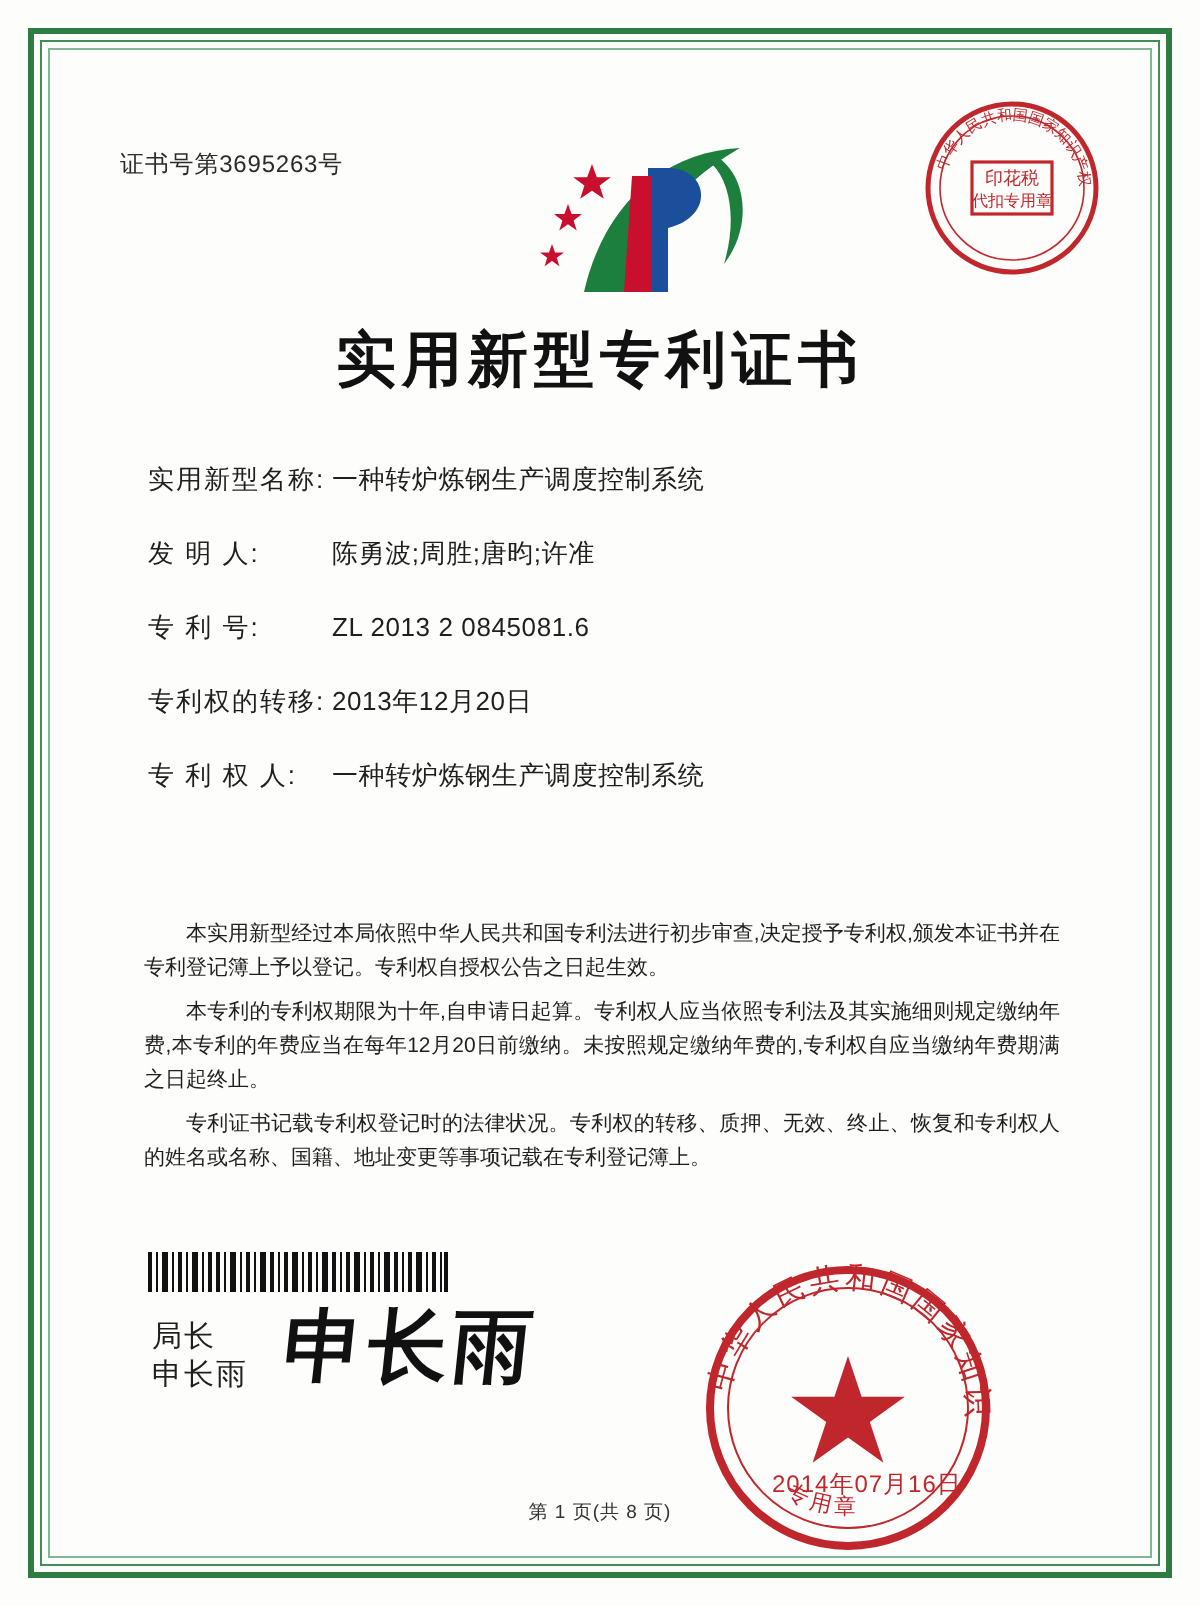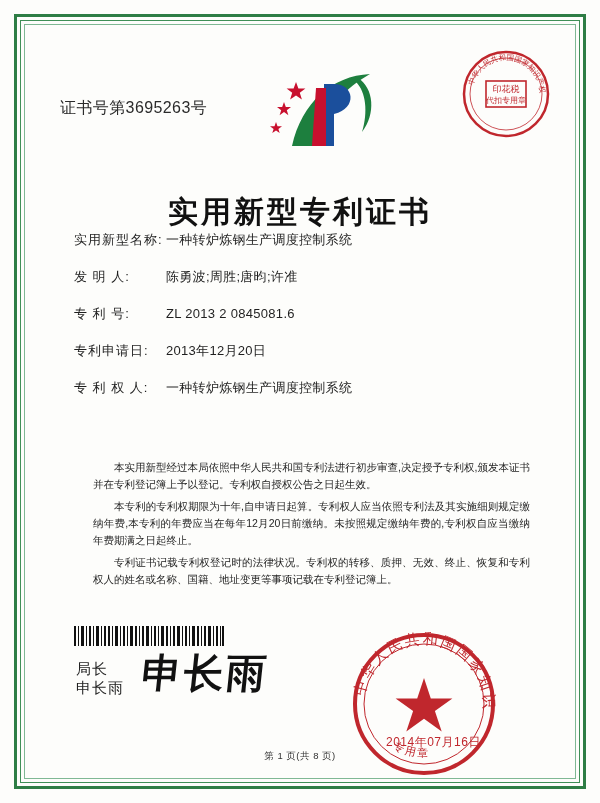--- a/index.html
+++ b/index.html
@@ -53,22 +53,22 @@
     left: 34px;
     top: 34px;
     right: 34px;
     bottom: 34px;
   }
 
   
   .cert-no {
     position: absolute;
     left: 26px;
-    top: 64px;
-    font-size: 16px;
+    top: 40px;
+    font-size: 12px;
     color: #2b2b2b;
     letter-spacing: 0.4px;
     white-space: nowrap;
   }
   .logo {
     position: absolute;
     left: 228px;
     top: 28px;
     width: 120px;
     height: 92px;
@@ -85,21 +85,20 @@
     position: absolute;
     left: 0;
     right: 0;
     top: 126px;
     text-align: center;
     font-family: "DejaVu Sans", sans-serif;
     font-size: 30px;
     font-weight: bold;
     color: #111;
     letter-spacing: 3px;
-    margin-top: 32px;
   }
 
   .fields {
     position: absolute;
     left: 40px;
     top: 198px;
     right: 30px;
     font-size: 13px;
     color: #1f1f1f;
   }
@@ -126,21 +125,20 @@
     right: 36px;
     top: 425px;
     font-size: 10.5px;
     line-height: 17px;
     color: #1f1f1f;
     text-align: justify;
   }
   .para {
     text-indent: 21px;
     margin-bottom: 5px;
-    margin-left: 21px;
   }
 
   .barcode {
     position: absolute;
     left: 40px;
     top: 592px;
     width: 150px;
     height: 20px;
   }
 
@@ -244,21 +242,21 @@
       <div class="field-row">
         <span class="field-label">实用新型名称:</span><span class="field-value">一种转炉炼钢生产调度控制系统</span>
       </div>
       <div class="field-row">
         <span class="field-label">发 明 人:</span><span class="field-value">陈勇波;周胜;唐昀;许准</span>
       </div>
       <div class="field-row">
         <span class="field-label">专 利 号:</span><span class="field-value">ZL 2013 2 0845081.6</span>
       </div>
       <div class="field-row">
-        <span class="field-label">专利申请日:</span><span class="field-value">2013年12月20日</span>
+        <span class="field-label">专利权的转移:</span><span class="field-value">2013年12月20日</span>
       </div>
       <div class="field-row">
         <span class="field-label">专 利 权 人:</span><span class="field-value">一种转炉炼钢生产调度控制系统</span>
       </div>
     </div>
 
     <div class="paragraphs">
       <div class="para">本实用新型经过本局依照中华人民共和国专利法进行初步审查,决定授予专利权,颁发本证书并在专利登记簿上予以登记。专利权自授权公告之日起生效。</div>
       <div class="para">本专利的专利权期限为十年,自申请日起算。专利权人应当依照专利法及其实施细则规定缴纳年费,本专利的年费应当在每年12月20日前缴纳。未按照规定缴纳年费的,专利权自应当缴纳年费期满之日起终止。</div>
       <div class="para">专利证书记载专利权登记时的法律状况。专利权的转移、质押、无效、终止、恢复和专利权人的姓名或名称、国籍、地址变更等事项记载在专利登记簿上。</div>

